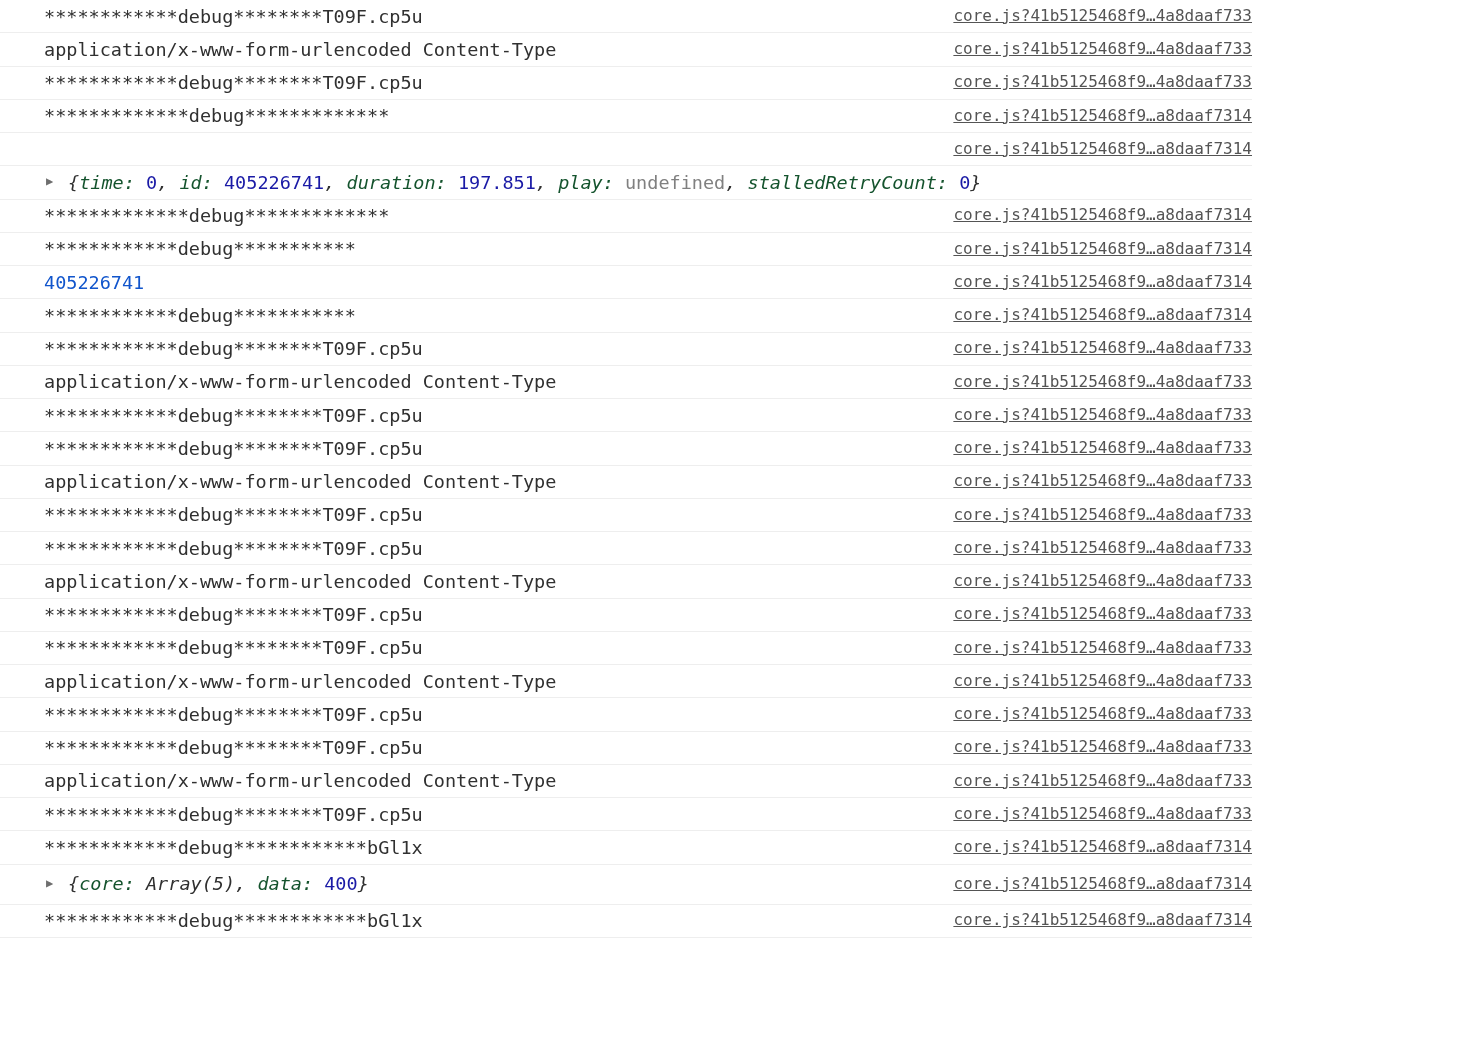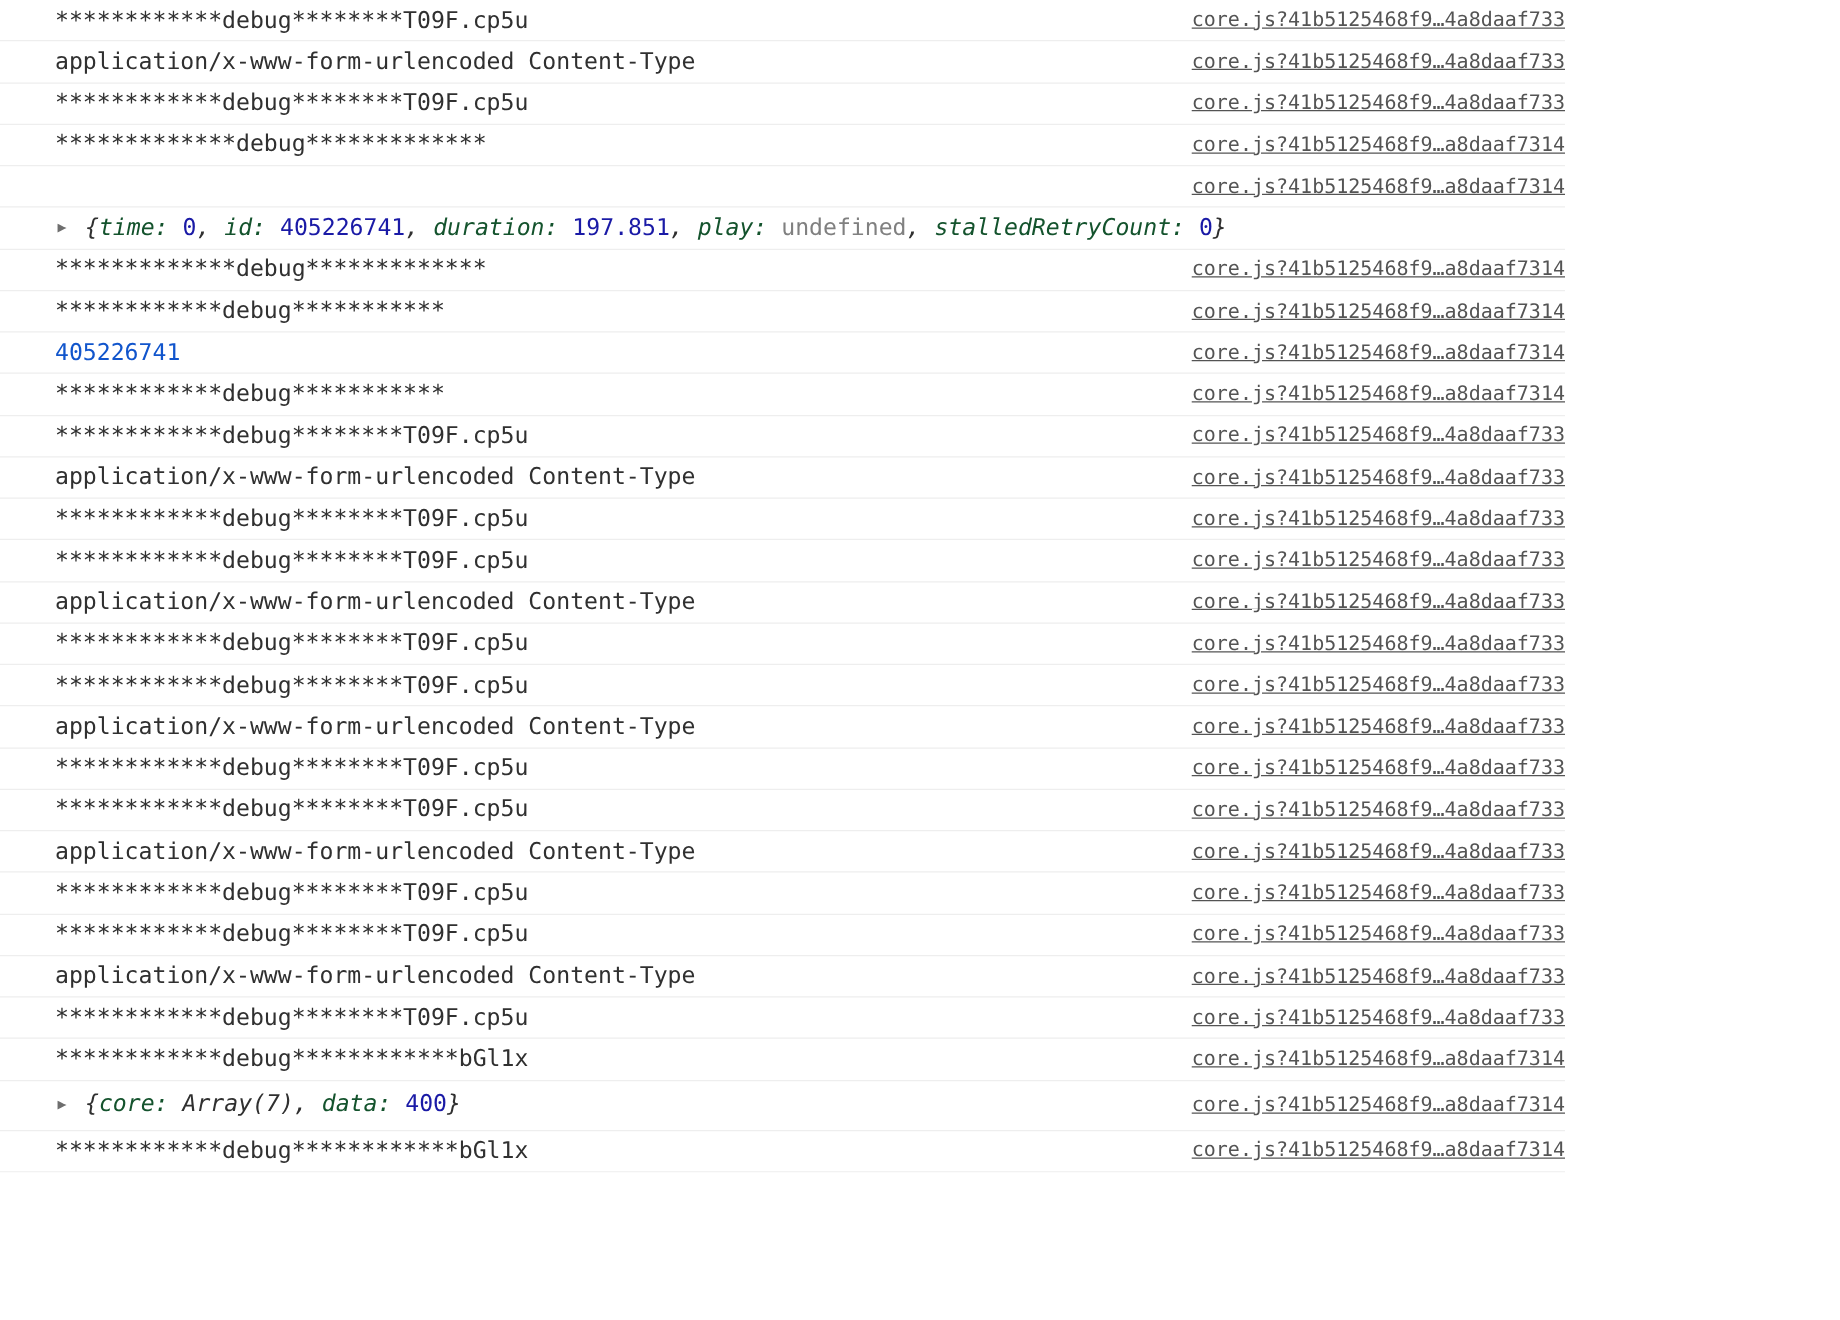--- a/index.html
+++ b/index.html
@@ -157,20 +157,20 @@
     <div class="row">
       <div class="msg"><span class="col-plain">************debug********T09F.cp5u</span></div>
       <span class="src">core.js?41b5125468f9…4a8daaf733</span>
     </div>
     <div class="row">
       <div class="msg"><span class="col-plain">************debug************bGl1x</span></div>
       <span class="src">core.js?41b5125468f9…a8daaf7314</span>
     </div>
     <div class="row has-arrow tall">
       <span class="arrow">▶</span>
-      <div class="msg"><span class="col-brace">{</span><span class="col-prop">core:</span> <span class="col-type">Array(7)</span><span class="col-brace">, </span><span class="col-prop">data:</span> <span class="col-num">400</span><span class="col-brace">}</span></div>
+      <div class="msg"><span class="col-brace">{</span><span class="col-prop">core:</span> <span class="col-type">Array(5)</span><span class="col-brace">, </span><span class="col-prop">data:</span> <span class="col-num">400</span><span class="col-brace">}</span></div>
       <span class="src">core.js?41b5125468f9…a8daaf7314</span>
     </div>
     <div class="row">
       <div class="msg"><span class="col-plain">************debug************bGl1x</span></div>
       <span class="src">core.js?41b5125468f9…a8daaf7314</span>
     </div>
   </div>
 
 </body></html>

